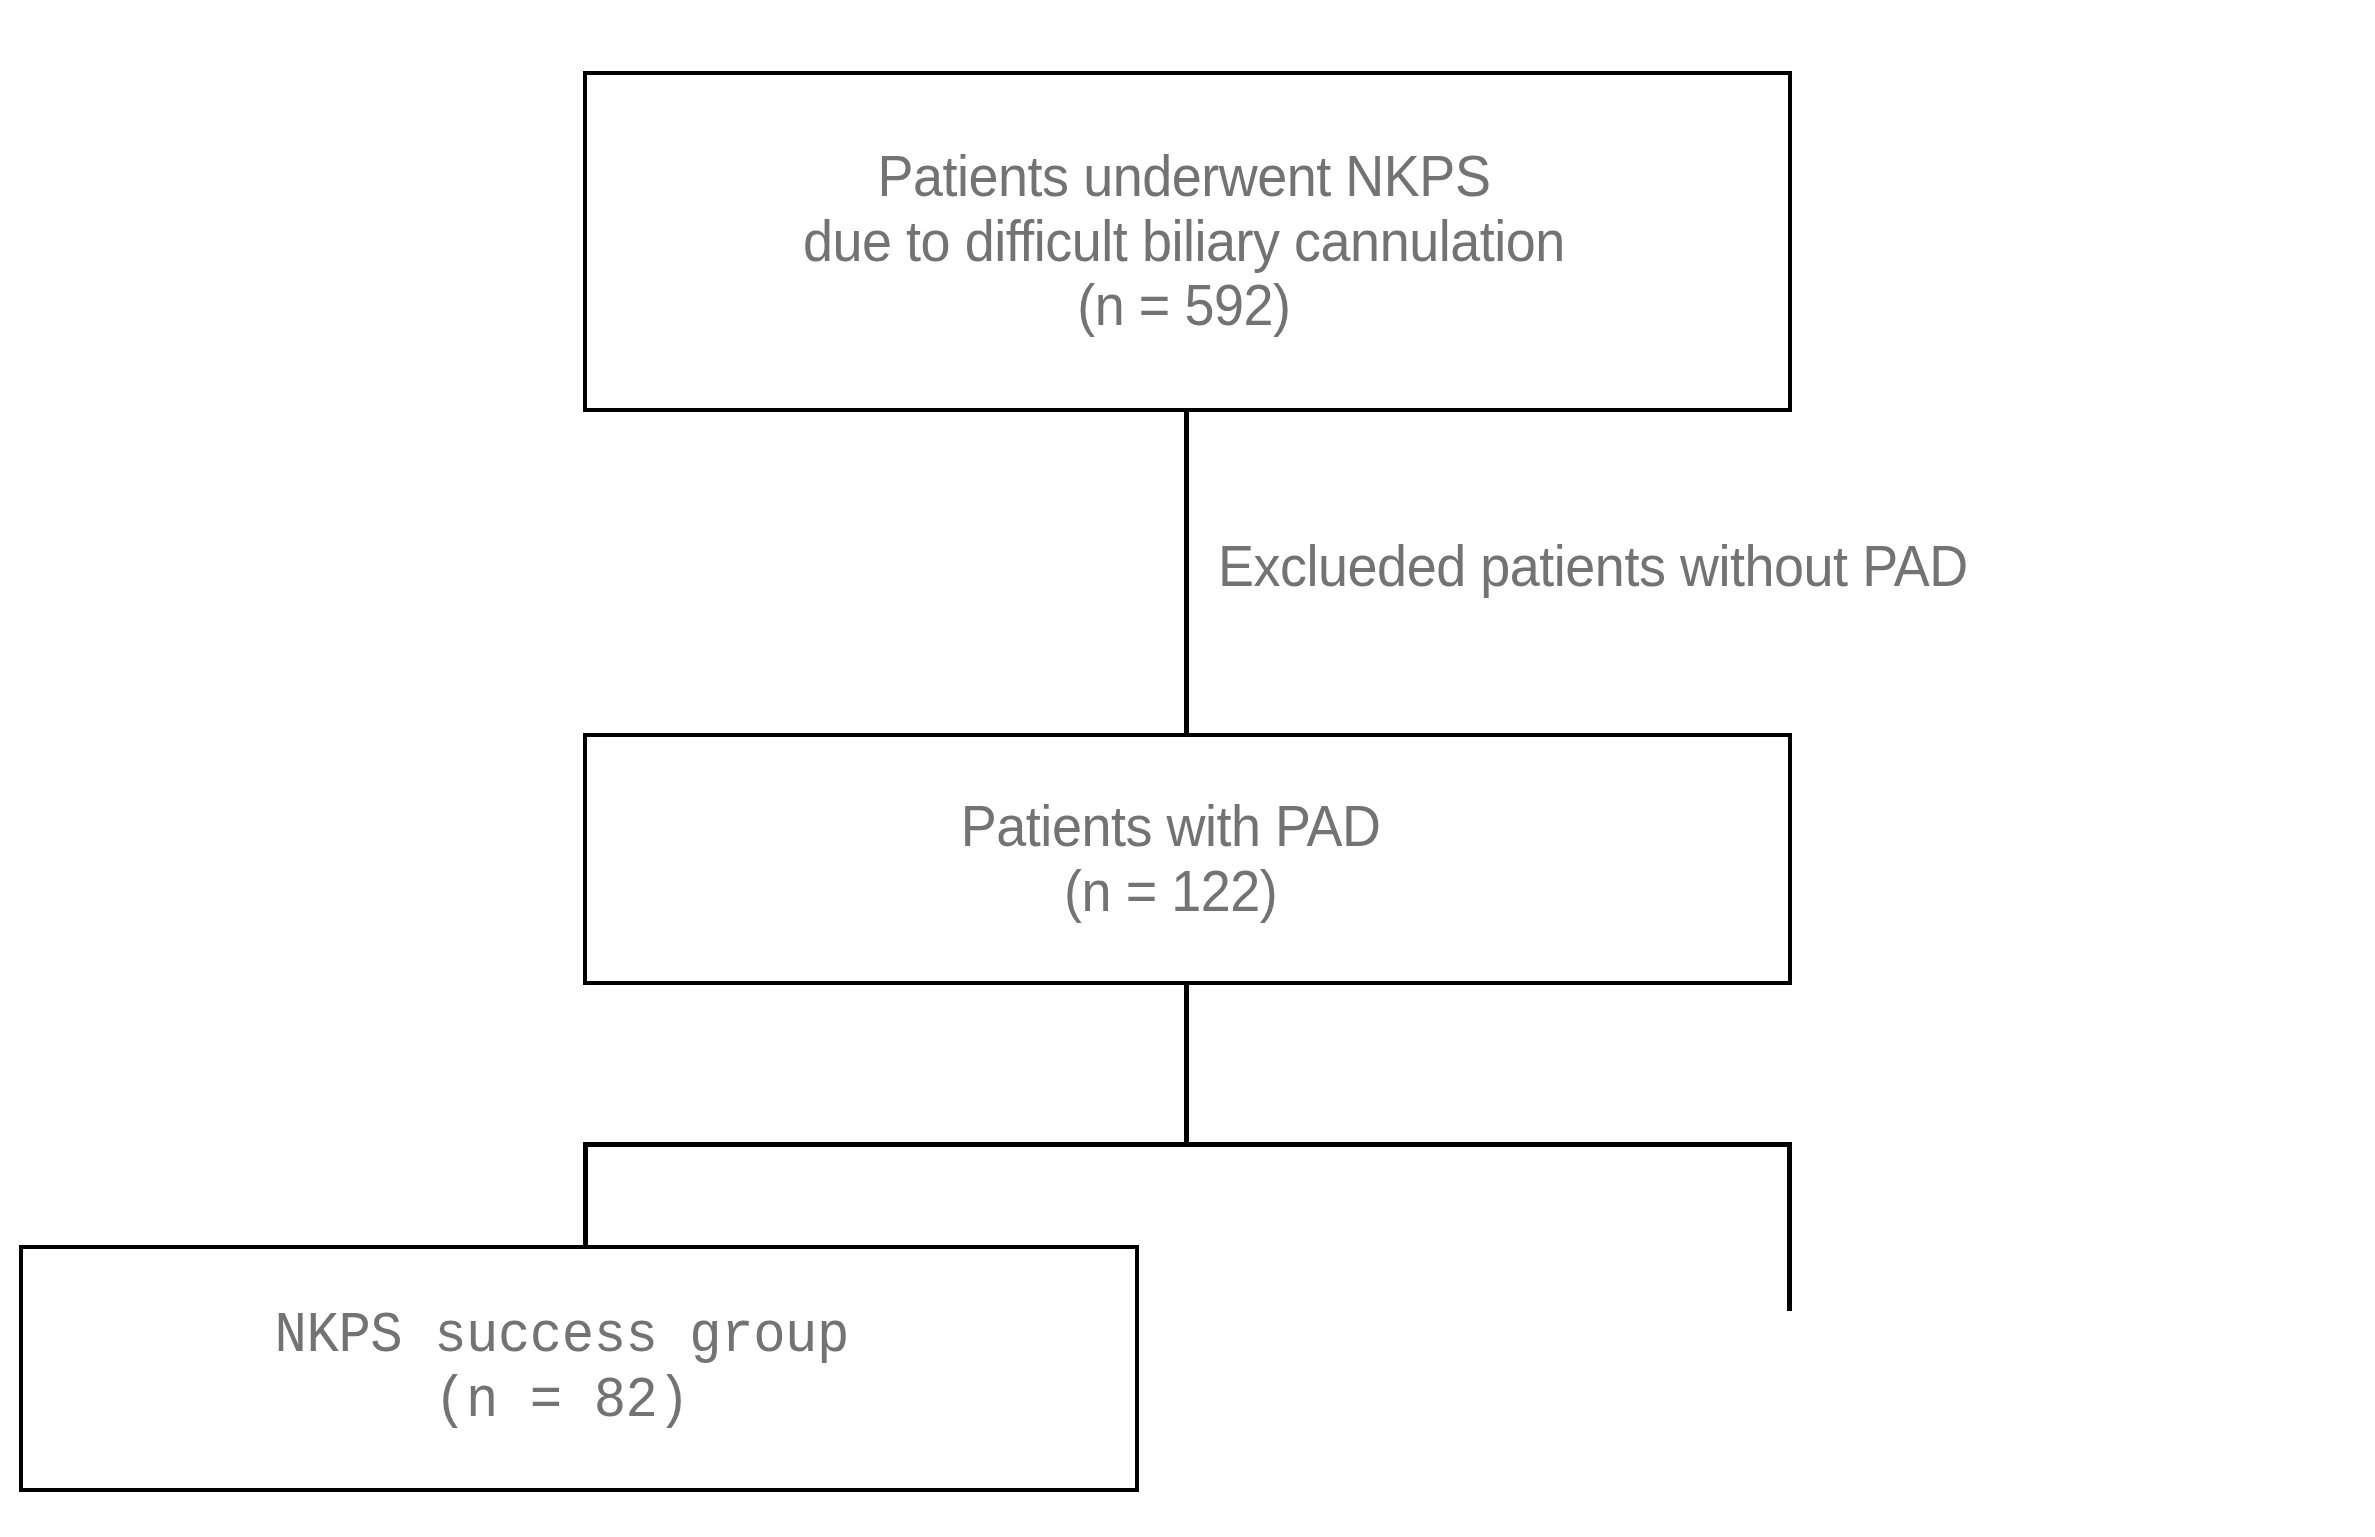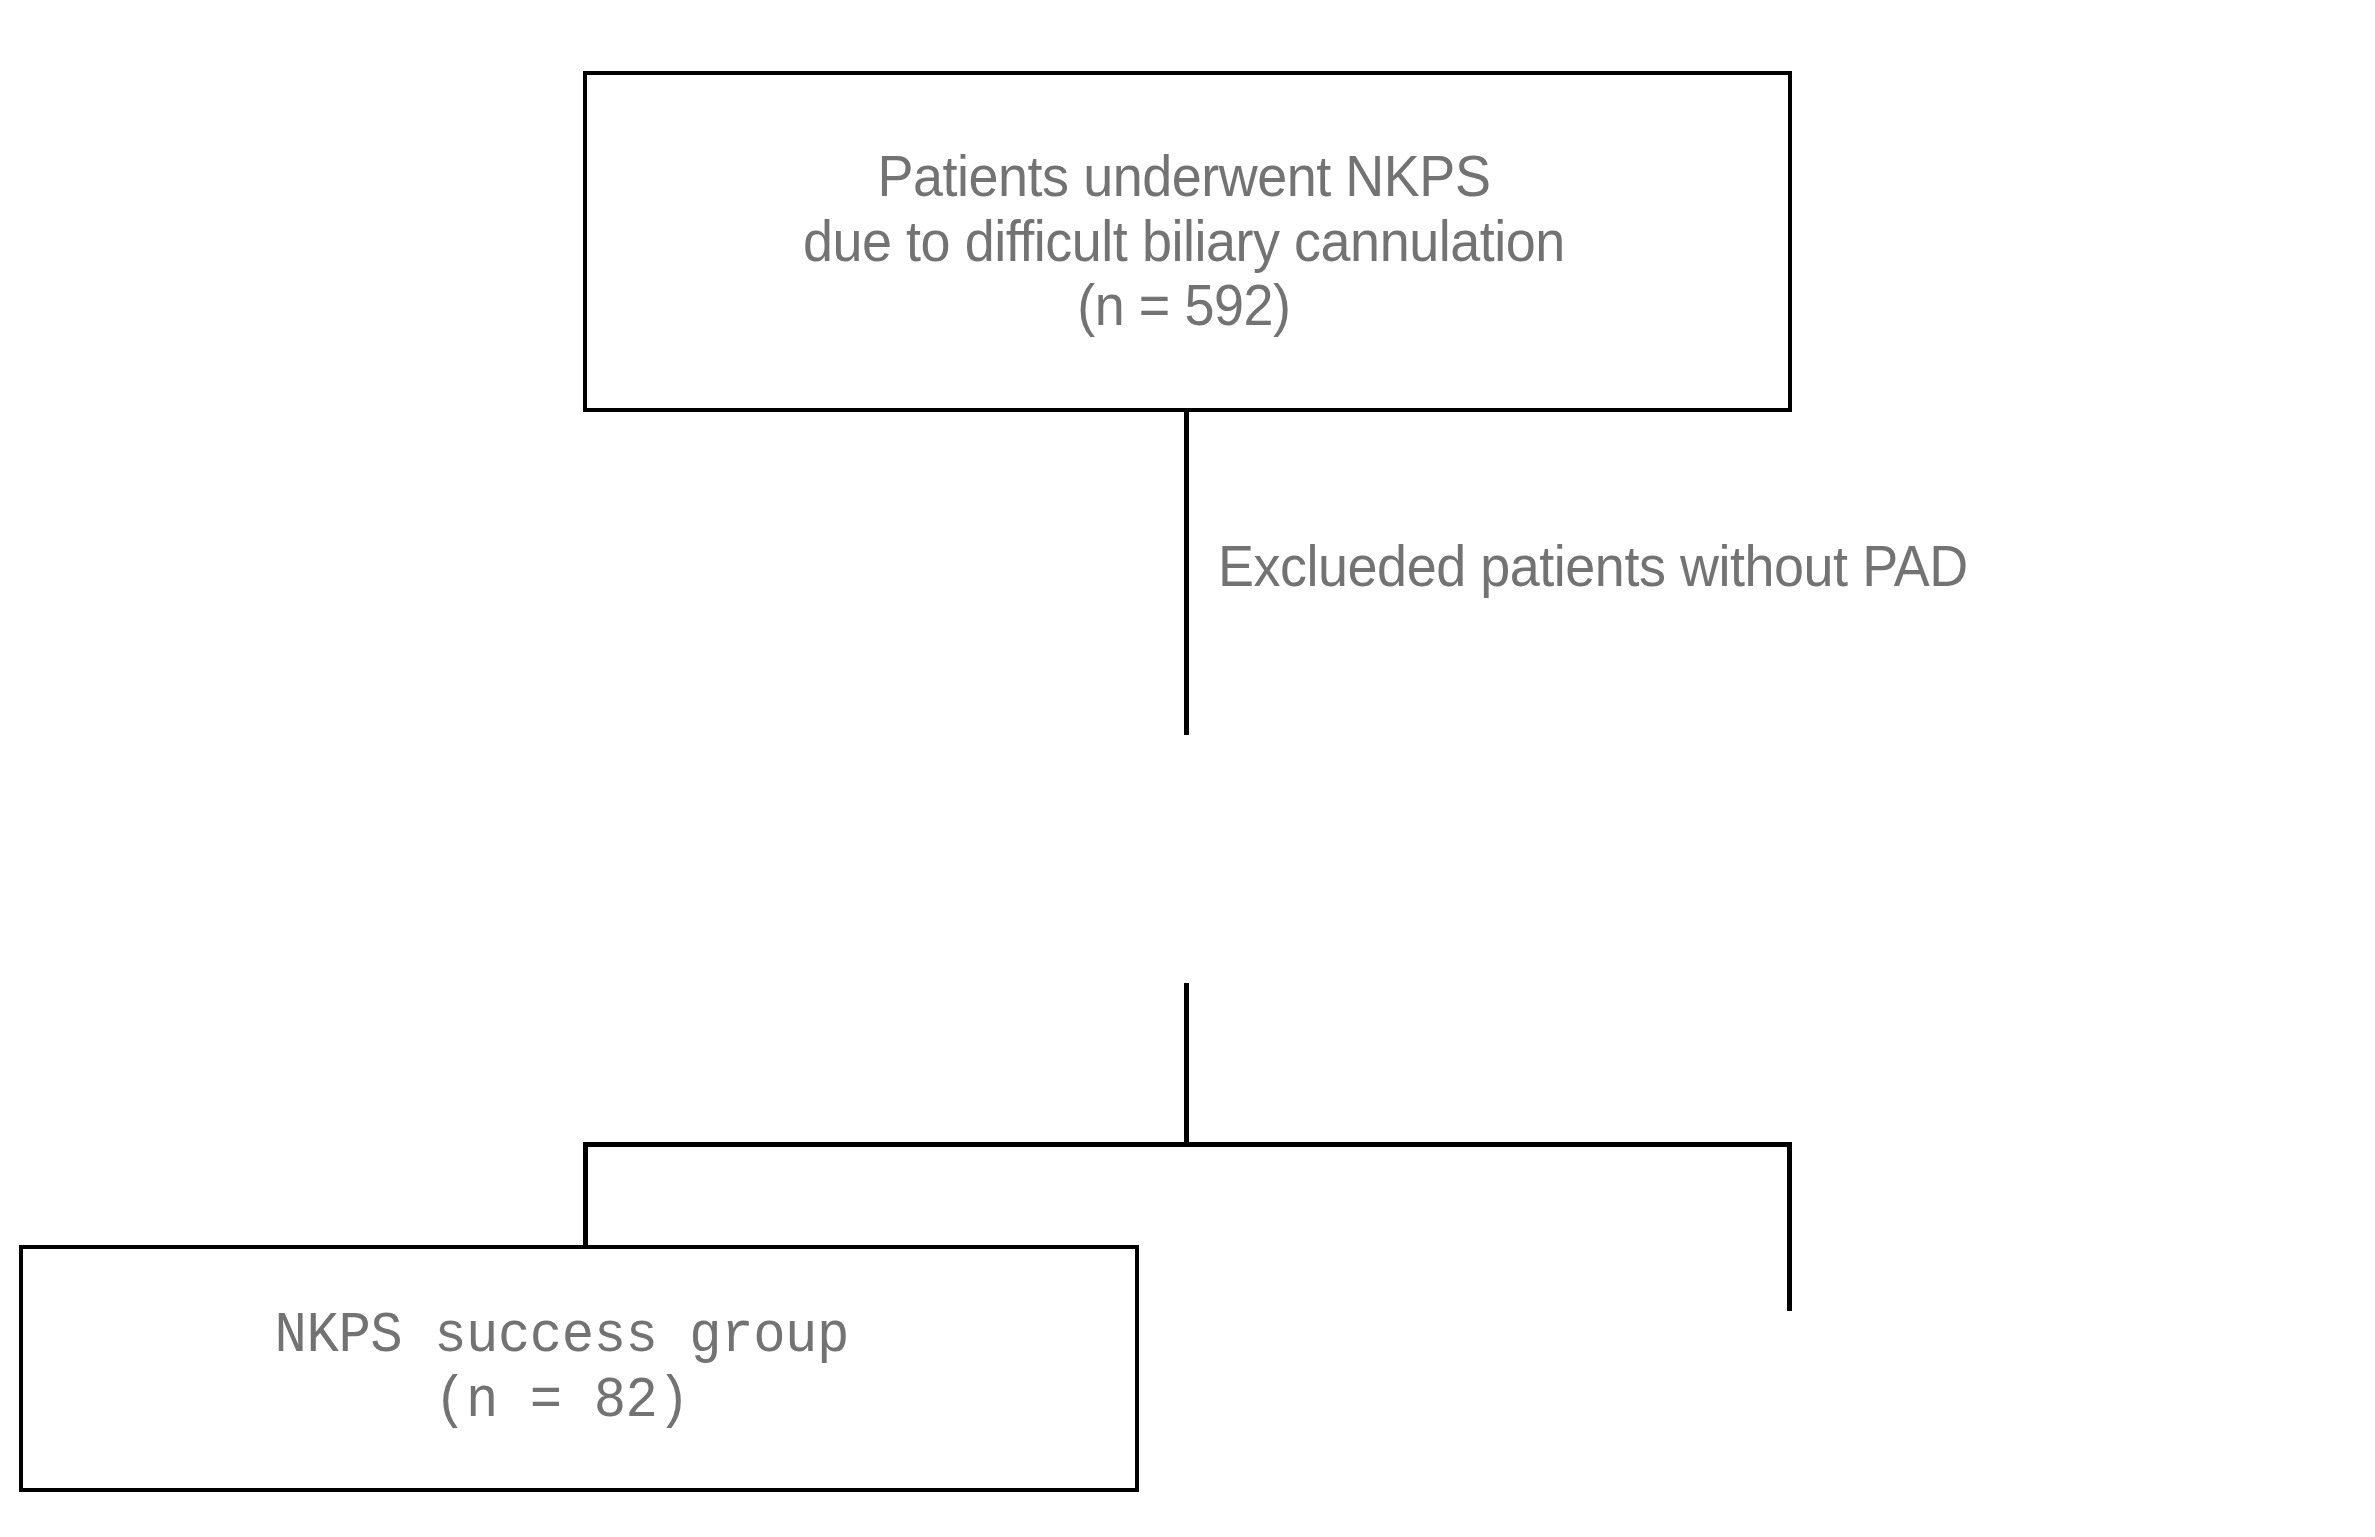--- a/index.html
+++ b/index.html
@@ -92,20 +92,26 @@
       <span class="line">Patients underwent NKPS</span>
       <span class="line">due to difficult biliary cannulation</span>
       <span class="line">(n = 592)</span>
     </div>
   </div>
 
   <div class="edge" id="edge-top-middle"></div>
 
   <div id="exclusion-label">Exclueded patients without PAD</div>
 
+  <div class="node" id="node-middle">
+    <div class="textblock">
+      <span class="line">Patients with PAD</span>
+      <span class="line">(n = 122)</span>
+    </div>
+  </div>
 
   <div class="edge" id="edge-middle-stem"></div>
   <div class="edge" id="edge-bracket"></div>
   <div class="edge" id="edge-bracket-left"></div>
   <div class="edge" id="edge-bracket-right"></div>
 
   <div class="node" id="node-success">
     <div class="textblock">
       <span class="line">NKPS success group</span>
       <span class="line">(n = 82)</span>

